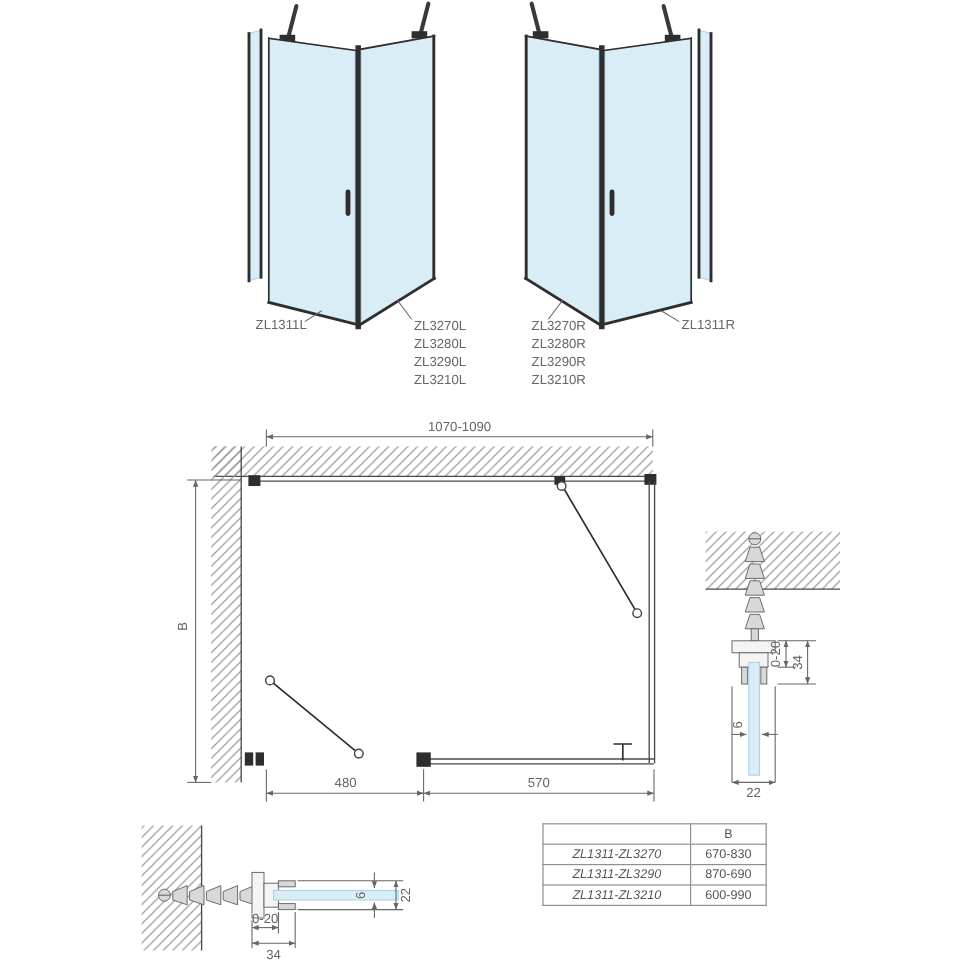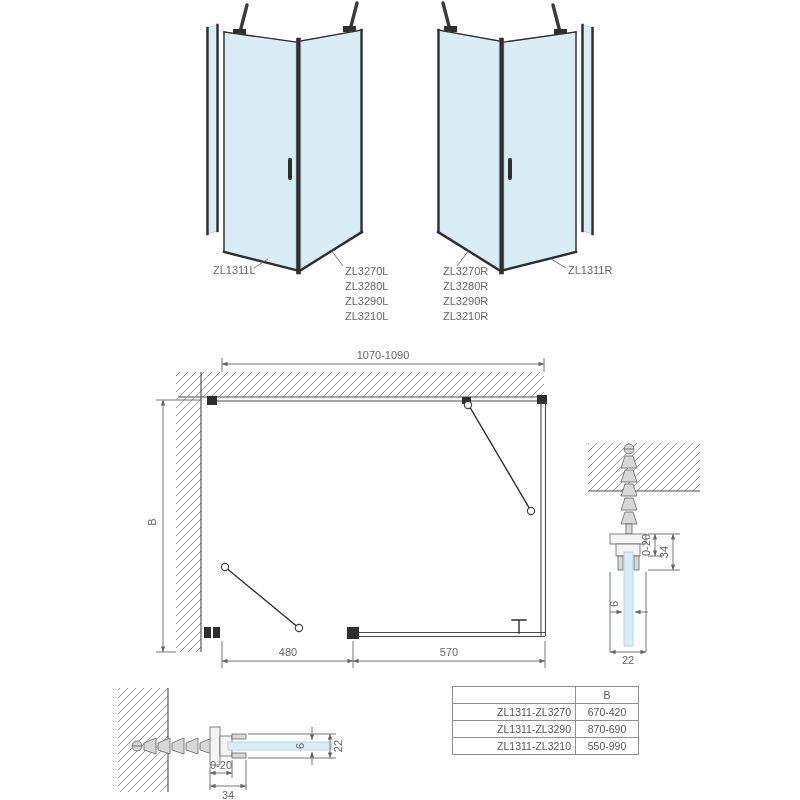--- a/index.html
+++ b/index.html
@@ -17,21 +17,21 @@
   .blk{fill:var(--frame);stroke:none;}
   .hinge{fill:#ffffff;stroke:#444;stroke-width:1.2;}
   .metal{fill:var(--metal);stroke:#666;stroke-width:.8;}
   .metal2{fill:#f4f4f4;stroke:#666;stroke-width:.8;}
   .hatchfill{fill:url(#hatch);stroke:none;}
   text.dim{font-size:11px;fill:var(--dim);}
   text.lbl{font-size:11px;fill:#666;}
   
   .size-table{position:absolute;left:452px;top:686px;border-collapse:collapse;font-size:10.5px;color:#555;background:#fff;}
   .size-table th,.size-table td{border:1px solid #8f8f8f;height:16px;padding:0 4px;font-weight:normal;white-space:nowrap;}
-  .size-table .col-model{width:114px;text-align:right;}
+  .size-table .col-model{width:114px;text-align:center;font-style:italic;}
   .size-table .col-b{width:54px;text-align:center;}
 </style>
 </head>
 <body>
 
 <div class="stage">
 <svg width="800" height="800" viewBox="0 0 800 800">
   <defs>
     <pattern id="hatch" width="8" height="8" patternUnits="userSpaceOnUse">
       <path d="M-2,2 l4,-4 M0,8 L8,0 M6,10 l4,-4" style="stroke:var(--hatch)" stroke-width="1" fill="none"></path>
@@ -214,25 +214,25 @@
 
 
 <table class="size-table">
   <tbody>
         <tr>
     <th class="col-model"></th>
     <th class="col-b">B</th>
   </tr>
   <tr>
     <td class="col-model">ZL1311-ZL3270</td>
-    <td class="col-b">670-420</td>
+    <td class="col-b">670-830</td>
   </tr>
   <tr>
     <td class="col-model">ZL1311-ZL3290</td>
     <td class="col-b">870-690</td>
   </tr>
   <tr>
     <td class="col-model">ZL1311-ZL3210</td>
-    <td class="col-b">550-990</td>
+    <td class="col-b">600-990</td>
   </tr>
 </tbody>
     </table>
 </div>
 
 </body></html>

